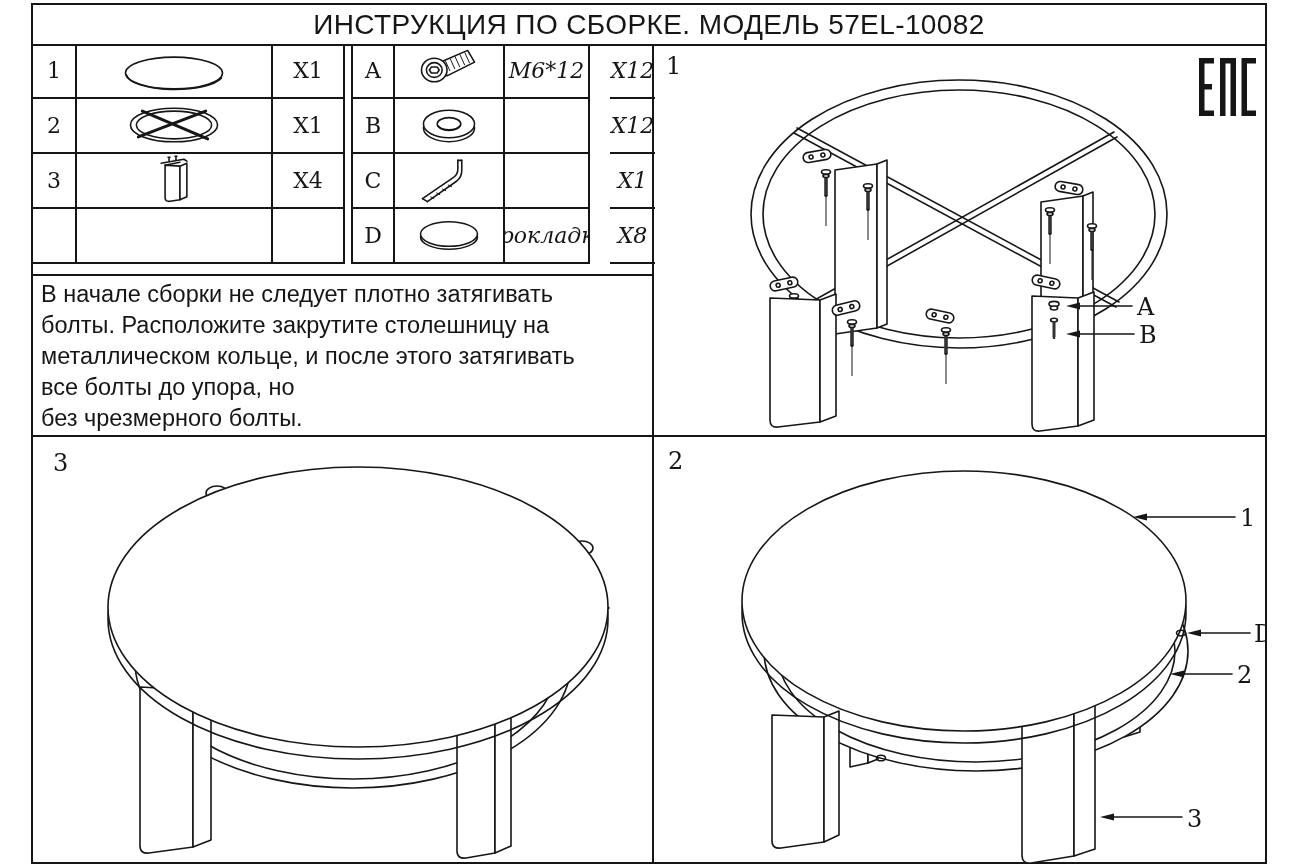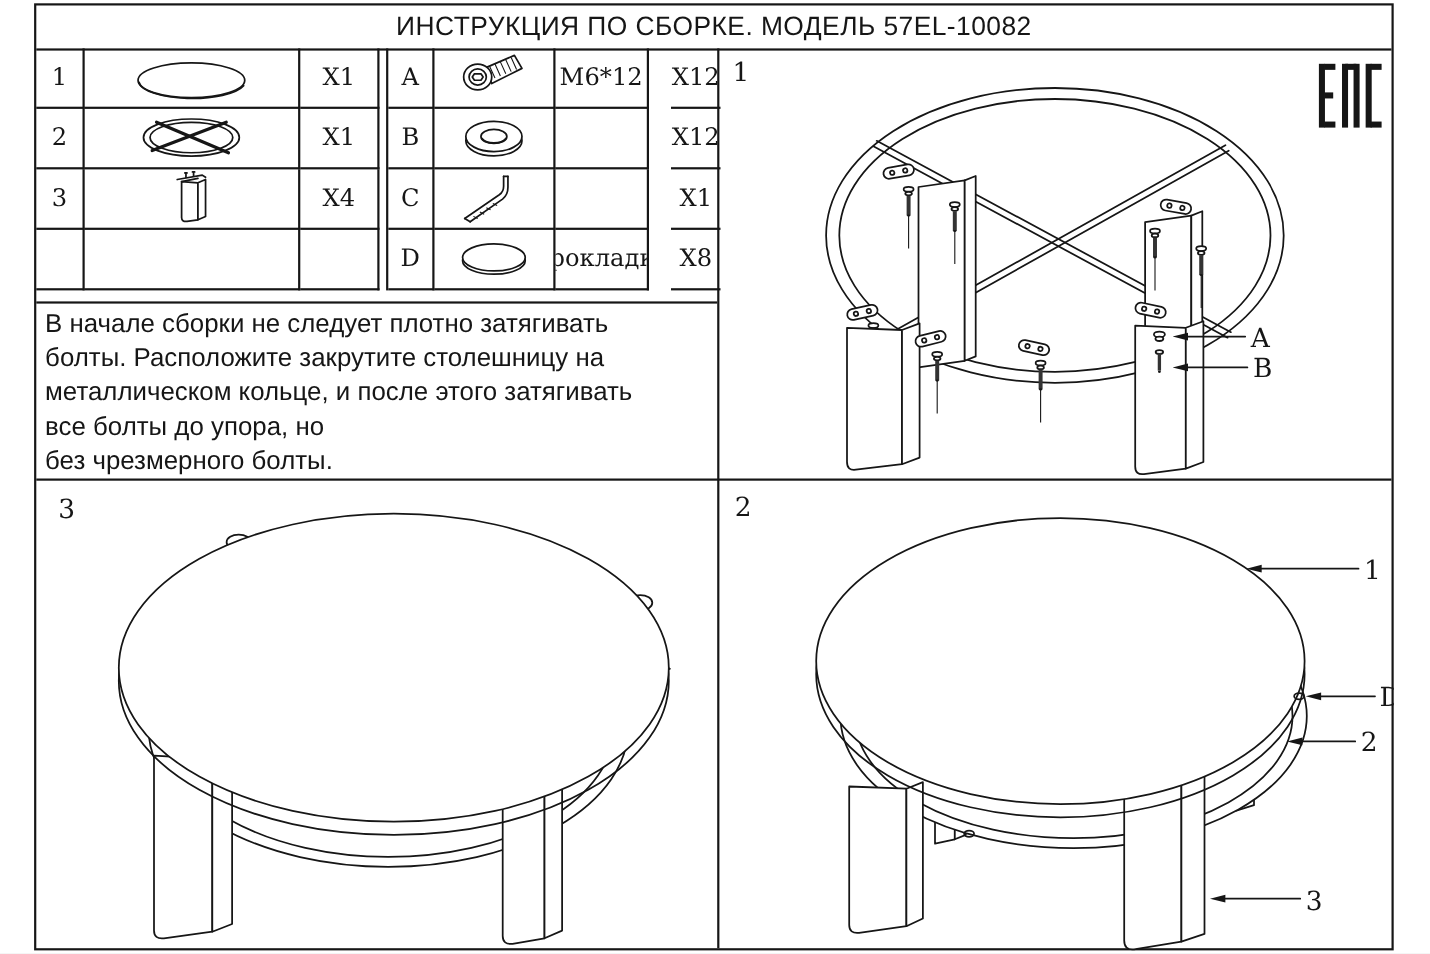--- a/index.html
+++ b/index.html
@@ -2,33 +2,33 @@
 <html><head>
 <meta charset="utf-8">
 <style>
   html,body { margin:0; padding:0; background:#e8e8e8; }
   .page { position:relative; width:1300px; height:867px; background:#fff;
           font-family:"Liberation Sans",sans-serif; color:#161616; overflow:hidden; }
   .frame { position:absolute; left:31px; top:3px; width:1236px; height:861px;
            border:2px solid #161616; box-sizing:border-box; background:#fff; }
   .title-row { position:absolute; left:0; right:0; top:0; height:39px;
                border-bottom:2px solid #161616; display:flex; align-items:center;
-               justify-content:center; font-size:24px; letter-spacing:.4px; white-space:nowrap; }
+               justify-content:center; font-size:28px; letter-spacing:.4px; white-space:nowrap; }
   .vdiv { position:absolute; left:619px; top:39px; bottom:0; width:2px; background:#161616; }
   .hdiv { position:absolute; left:0; right:0; top:430px; height:2px; background:#161616; }
 
   .tbl { position:absolute; display:grid; }
   .tbl .cell { border-right:2px solid #161616; border-bottom:2px solid #161616;
                display:flex; align-items:center; justify-content:center; box-sizing:border-box;
                font-family:"DejaVu Serif",serif; font-size:22px; overflow:hidden; }
   .parts { left:0; top:39px; width:312px; grid-template-columns:44px 196px 72px; grid-auto-rows:55px; }
   .hw    { left:318px; top:39px; width:302px; grid-template-columns:42px 110px 85px 65px; grid-auto-rows:55px;
            border-left:2px solid #161616; box-sizing:border-box; }
   .hw .cell:nth-child(4n) { border-right:none;margin-left:20px; }
-  .spec { font-size:20px; }
+  .spec { font-size:20px;font-style:italic; }
   .spec-small { font-family:"Liberation Sans",sans-serif; font-size:13.5px; }
   .cell svg { display:block; }
 
   .note-box { position:absolute; left:0; top:269px; width:619px; height:161px;
               border-top:2px solid #161616; box-sizing:border-box; padding:3px 6px 0 8px; }
   .note-box .ln { font-size:23.5px; line-height:31px; white-space:nowrap; }
 
   .panel { position:absolute; }
   .p1 { left:621px; top:39px;  width:613px; height:391px; }
   .p3 { left:0;     top:432px; width:619px; height:429px; }

